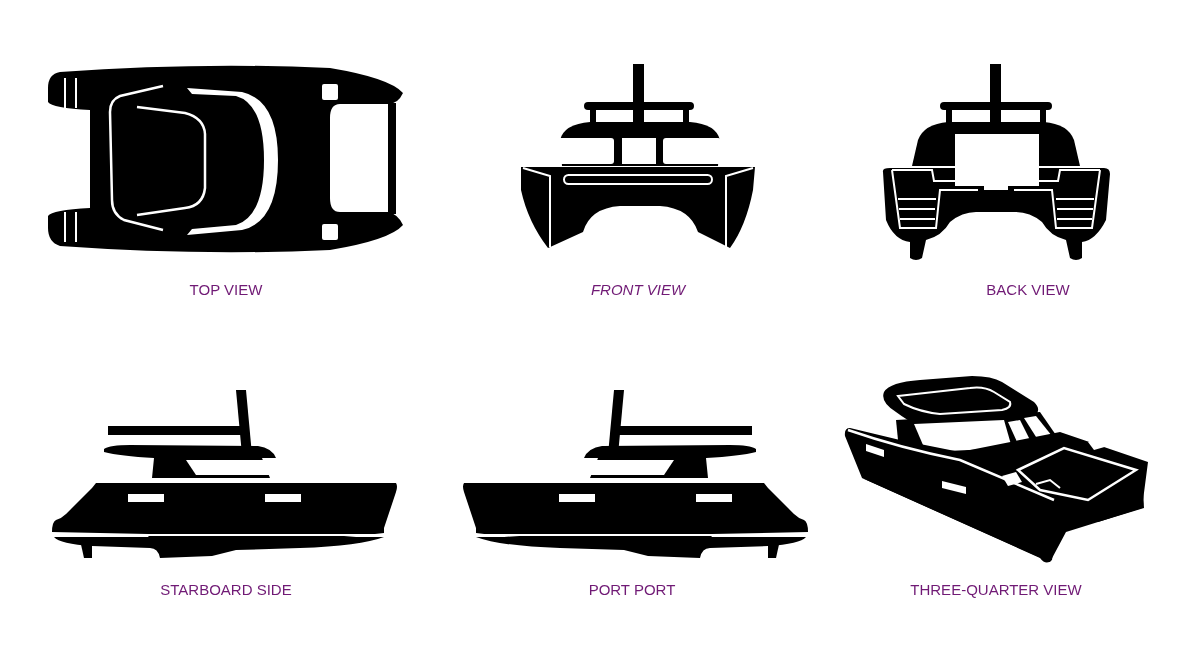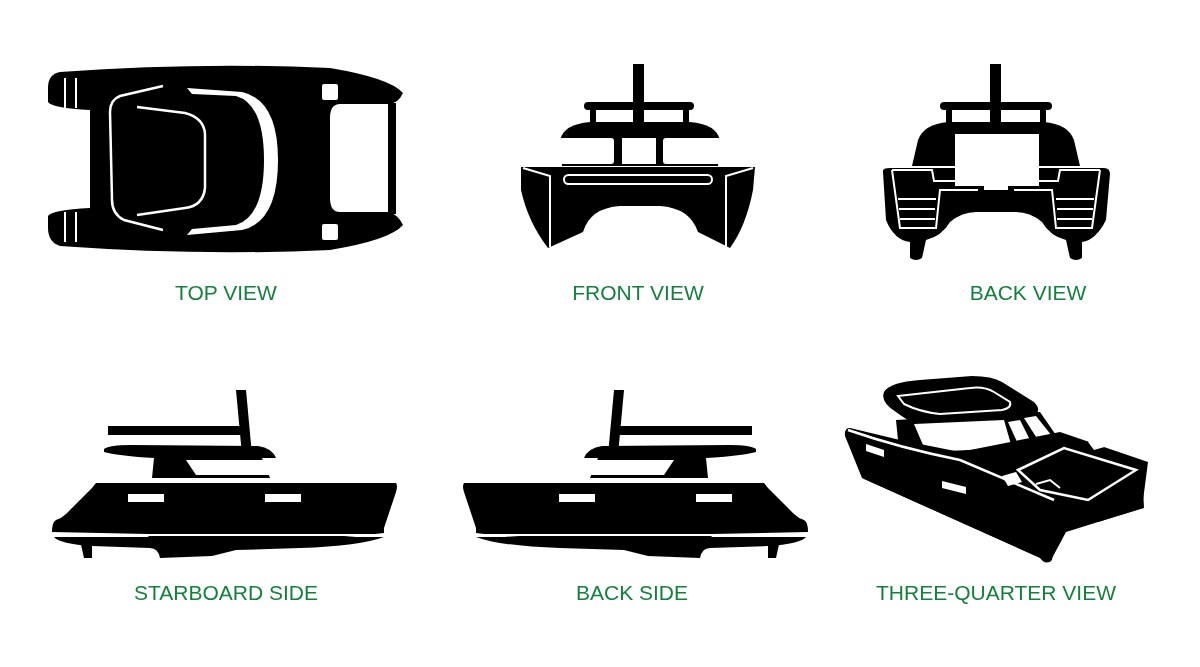--- a/index.html
+++ b/index.html
@@ -1,19 +1,19 @@
 <!DOCTYPE html>
 <html><head>
 <meta charset="utf-8">
 <style>
   html, body { margin: 0; padding: 0; background: #ffffff; }
   body { width: 1200px; height: 667px; position: relative; overflow: hidden; font-family: "Liberation Sans", "DejaVu Sans", sans-serif; }
   .cell { position: absolute; }
   .cell svg { position: absolute; left: 0; top: 0; }
-  .label { position: absolute; font-size: 21px; color: #15803d; text-align: center; white-space: nowrap; letter-spacing: 0px; }
+  .label { position: absolute; font-size: 15px; color: #701a75; text-align: center; white-space: nowrap; letter-spacing: 0px; }
 </style>
 </head>
 <body>
 
 <div class="cell" style="left:0;top:0;width:1200px;height:667px;pointer-events:none;">
   <svg width="1200" height="667" viewBox="0 0 1200 667">
 
     <path d="M60,72 Q200,62 330,68 Q390,78 403,93 Q398,104 388,104 L340,104 Q330,104 330,118 L330,198 Q330,212 340,212 L388,212 Q398,214 403,225 Q390,240 330,250 Q200,256 60,246 Q48,242 48,228 L48,216 Q52,210 90,208 L90,110 Q52,108 48,102 L48,88 Q48,74 60,72 Z" fill="#000"></path>
 
     <rect x="330" y="118" width="52" height="80" fill="#fff"></rect>
@@ -55,21 +55,21 @@
     <rect x="656" y="138" width="7" height="26" fill="#000"></rect>
 
     <path d="M521,167 L755,167 L753,190 Q746,226 730,248 L698,232 Q690,208 660,206 L620,206 Q590,208 583,232 L548,248 Q528,222 521,190 Z" fill="#000"></path>
 
     <path d="M523,168 L550,176 L550,247" fill="none" stroke="#fff" stroke-width="2"></path>
     <path d="M753,168 L726,176 L726,247" fill="none" stroke="#fff" stroke-width="2"></path>
 
     <rect x="564" y="175" width="148" height="9" rx="4.5" fill="none" stroke="#fff" stroke-width="2"></rect>
   </svg>
 </div>
-<div class="label" style="left:538px;top:281px;width:200px;">FRONT VIEW</div>
+<div class="label" style="left:538px;top:281px;width:200px;font-style:italic;">FRONT VIEW</div>
 
 <div class="cell" style="left:0;top:0;width:1200px;height:667px;pointer-events:none;">
   <svg width="1200" height="667" viewBox="0 0 1200 667">
     <rect x="990" y="64" width="11" height="62" fill="#000"></rect>
     <rect x="940" y="102" width="112" height="8" rx="4" fill="#000"></rect>
     <rect x="946" y="108" width="6" height="18" fill="#000"></rect>
     <rect x="1040" y="108" width="6" height="18" fill="#000"></rect>
     <path d="M912,166 L918,140 Q924,124 948,122 L1044,122 Q1068,124 1074,140 L1080,166 Z" fill="#000"></path>
 
     <rect x="955" y="134" width="84" height="40" fill="#fff"></rect>
@@ -118,21 +118,21 @@
       <path d="M586,460 L666,460 L673,475 L596,475 Z" fill="#fff"></path>
       <path d="M496,483 L796,483 Q798,486 796,492 L784,528 L784,533 Q730,540 650,540 L620,543 Q570,546 550,546 L548,534 L452,532 Q452,522 456,520 Q462,518 466,514 L492,488 Z" fill="#000"></path>
       <rect x="528" y="494" width="36" height="8" fill="#fff"></rect>
       <rect x="665" y="494" width="36" height="8" fill="#fff"></rect>
       <path d="M454,535 L788,535" stroke="#fff" stroke-width="2"></path>
       <path d="M454,537 L784,537 Q760,546 700,548 L636,550 L612,556 L560,558 Q558,548 550,548 L492,546 Q460,544 454,537 Z" fill="#000"></path>
       <path d="M480,540 L492,540 L492,558 L484,558 Z" fill="#000"></path>
     </g>
   </svg>
 </div>
-<div class="label" style="left:532px;top:581px;width:200px;">BACK SIDE</div>
+<div class="label" style="left:532px;top:581px;width:200px;">PORT PORT</div>
 
 <div class="cell" style="left:0;top:0;width:1200px;height:667px;pointer-events:none;">
   <svg width="1200" height="667" viewBox="0 0 1200 667">
 
     <path d="M884,392 Q890,382 920,380 L972,376 Q992,376 1002,382 L1034,402 Q1044,412 1030,418 L940,432 Q920,430 896,412 Q880,402 884,392 Z" fill="#000"></path>
     <path d="M898,396 L970,388 Q984,386 994,392 L1010,402 Q1012,408 1002,410 L940,414 Q920,412 904,404 Z" fill="none" stroke="#fff" stroke-width="2"></path>
 
     <path d="M896,420 L1040,412 L1058,438 L1020,458 L920,462 L898,440 Z" fill="#000"></path>
     <path d="M914,424 L1004,420 L1012,448 L926,452 Z" fill="#fff"></path>
     <path d="M1008,422 L1020,420 L1030,440 L1018,444 Z" fill="#fff"></path>

